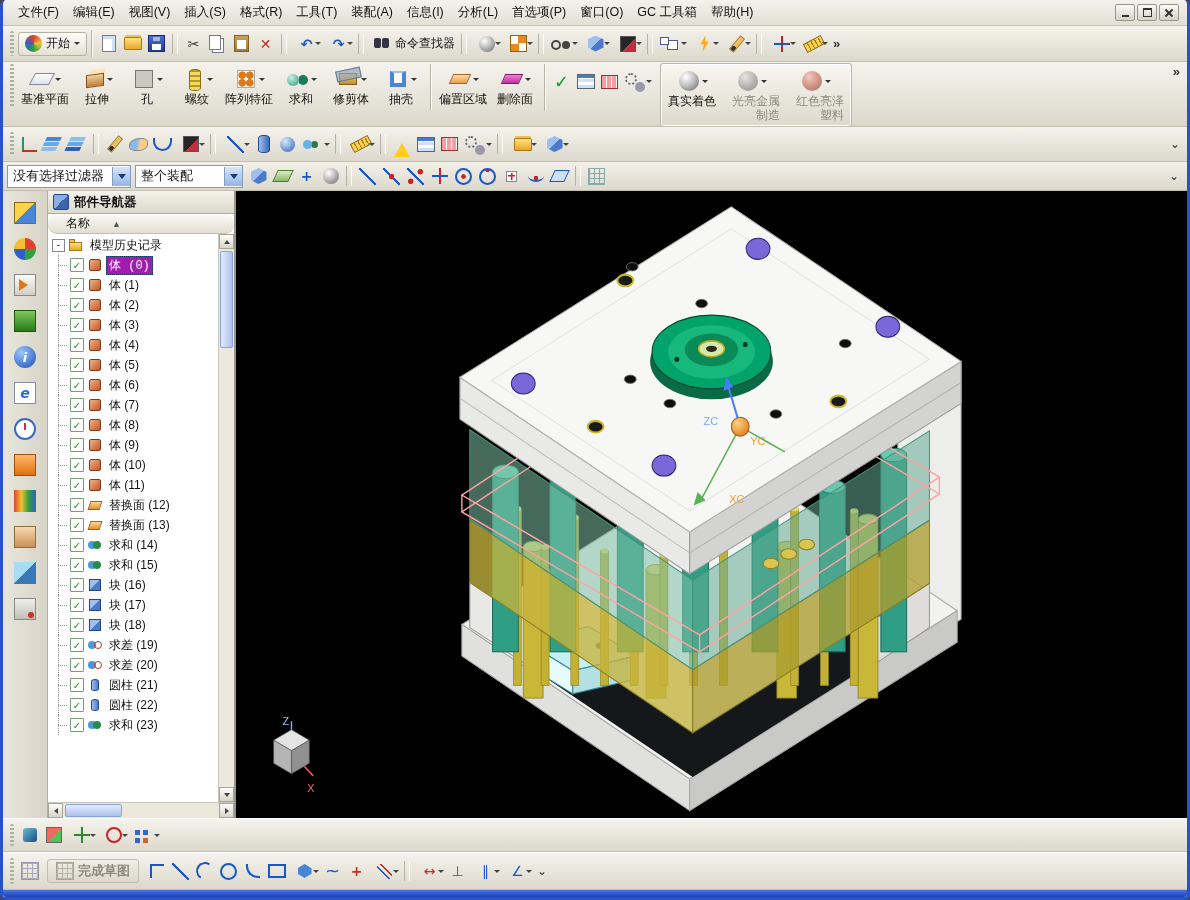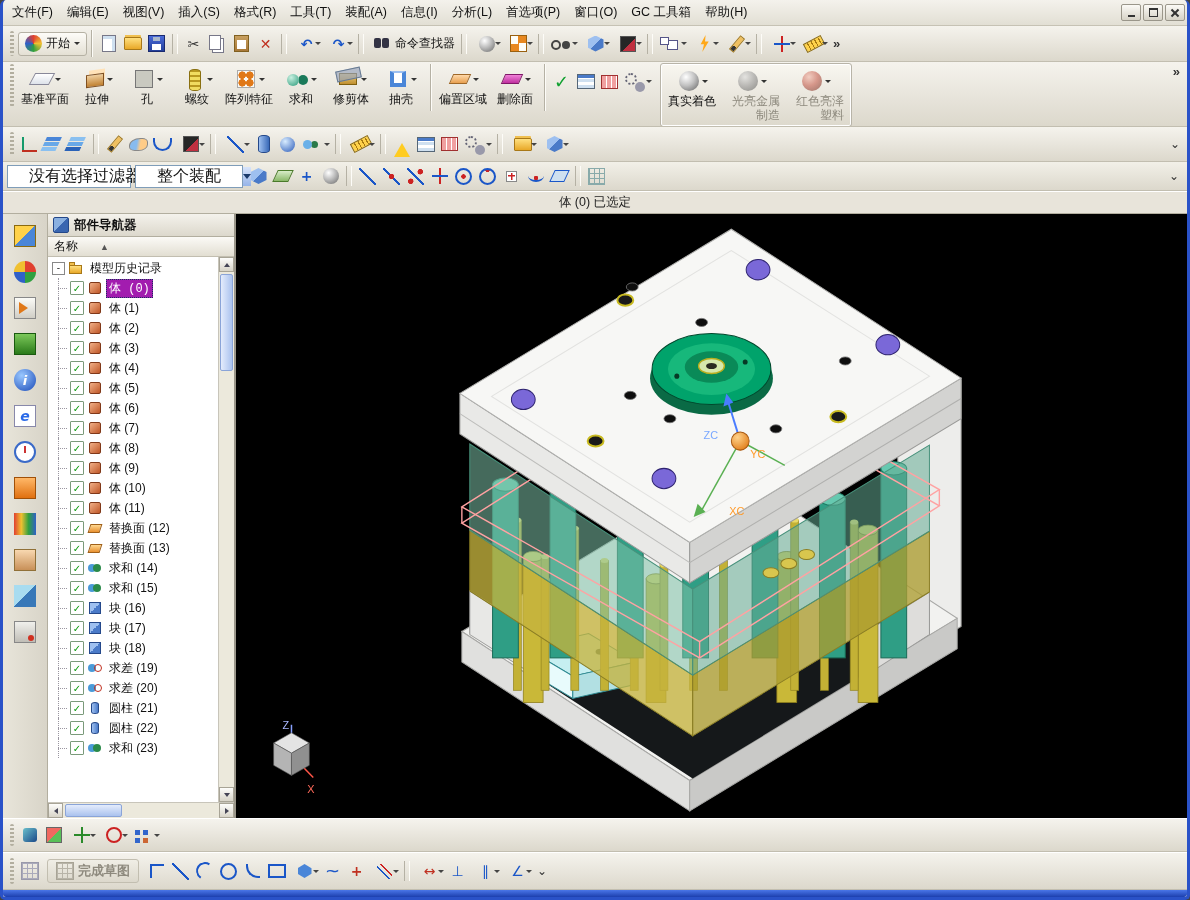--- a/index.html
+++ b/index.html
@@ -14,21 +14,21 @@
   .wbtn{width:21px;height:20px;border-radius:3px;display:flex;align-items:center;justify-content:center;margin-left:1px;flex:none;}
   .wbtn.min,.wbtn.max{background:linear-gradient(#7a9ef4,#2a56c8);border:1px solid #16329a;}
   .wbtn.close{background:linear-gradient(#f49a80,#d2401e);border:1px solid #8e1800;}
   .wbtn.min i{width:9px;height:3px;background:#fff;margin-top:9px;}
   .wbtn.max i{width:9px;height:8px;border:2px solid #fff;border-top-width:3px;}
   .wbtn.close i{position:relative;width:12px;height:12px;}
   .wbtn.close i::before,.wbtn.close i::after{content:"";position:absolute;left:5px;top:0;width:2.5px;height:12px;background:#fff;border-radius:1px;}
   .wbtn.close i::before{transform:rotate(45deg);}
   .wbtn.close i::after{transform:rotate(-45deg);}
   
-  .menubar{height:25px;background:linear-gradient(#f4f2ec,#e2dfd4);border-bottom:1px solid #c6c2b4;padding:0 2px;}
+  .menubar{height:25px;background:linear-gradient(#f4f2ec,#e2dfd4);border-bottom:1px solid #c6c2b4;padding:0 8px;}
   .menu-items{display:flex;align-items:center;height:100%;}
   .mitem{padding:3px 7px;white-space:nowrap;font-size:12.5px;}
   .spacer{flex:1;}
   .mdib{width:18px;height:15px;background:linear-gradient(#fbfaf6,#d6d2c6);border:1px solid #9a968a;border-radius:2px;margin-left:2px;display:flex;align-items:center;justify-content:center;flex:none;}
   .mdib i{display:block;}
   .g-min{width:7px;height:2px;background:#333;margin-top:7px;}
   .g-rest{width:7px;height:6px;border:1px solid #333;border-top-width:2px;}
   .g-x{position:relative;width:8px;height:8px;}
   .g-x::before,.g-x::after{content:"";position:absolute;left:3px;top:-1px;width:2px;height:10px;background:#333;}
   .g-x::before{transform:rotate(45deg);} .g-x::after{transform:rotate(-45deg);}
@@ -148,34 +148,34 @@
   .fi-offset::before{inset:8px 4px;background:linear-gradient(#ffd8a8,#e8a050);border:1px solid #a06828;transform:skewX(-24deg);}
   .fi-delface::before{inset:8px 4px;background:linear-gradient(#f080d8,#c030a0);border:1px solid #801868;transform:skewX(-24deg);}
   .fi-shade-real::before{inset:3px;border-radius:50%;background:radial-gradient(circle at 35% 30%,#fff,#c2c2c2 45%,#5e5e5e);}
   .fi-shade-metal::before{inset:3px;border-radius:50%;background:radial-gradient(circle at 35% 30%,#d8d8d8,#909090 45%,#3e3e3e);}
   .fi-shade-red::before{inset:3px;border-radius:50%;background:radial-gradient(circle at 35% 30%,#f0b0a0,#c05040 45%,#5a1408);}
   .shadegrp{display:flex;align-items:flex-start;background:linear-gradient(#f8f6f0,#ddd9cd);border:1px solid #fff;outline:1px solid #b8b4a8;border-radius:2px;margin-left:8px;padding:1px 3px;}
   .tb3{height:34px;}
   
   .selbar{height:28px;background:linear-gradient(#f2f0e8,#dcd8cc);border-bottom:1px solid #c2beb0;padding:0 4px;gap:4px;}
   .combo{display:flex;align-items:center;height:21px;border:1px solid #7f9db9;background:#fff;flex:none;}
-  .combo .cval{padding:0 21px;white-space:nowrap;font-size:16px;}
+  .combo .cval{padding:0 5px;white-space:nowrap;font-size:13px;}
   .combo .cbtn{width:17px;height:19px;border-left:1px solid #7f9db9;background:linear-gradient(#d8e4fa,#96b4e8);display:flex;align-items:center;justify-content:center;}
   .combo .cbtn i{width:0;height:0;border:4px solid transparent;border-top:5px solid #1a3a6a;margin-top:4px;}
   .combo.w1{width:122px;} .combo.w2{width:106px;}
   .combo .cval{flex:1;}
   
   .promptbar{height:21px;background:#e8e4da;border-top:1px solid #fff;border-bottom:1px solid #b2ae9f;justify-content:center;font-size:12.5px;color:#222;}
   
   .main{flex:1;display:flex;min-height:0;}
   .resbar{width:44px;background:linear-gradient(90deg,#e8e5da,#d8d4c8);border-right:1px solid #b2ae9f;overflow:hidden;flex:none;}
   .nav{width:186px;background:#fff;border-right:2px solid #9a968a;display:flex;flex-direction:column;flex:none;}
   .nav-header{height:22px;background:linear-gradient(#f4f2ec,#dcd8cc);border-bottom:1px solid #b2ae9f;display:flex;align-items:center;gap:5px;padding:0 5px;font-weight:bold;font-size:12.5px;font-family:Liberation Serif, serif;}
   .nav-hicon{width:14px;height:14px;background:linear-gradient(135deg,#8ab0e0 50%,#3a66b0 50%);border:1px solid #24488a;border-radius:2px;flex:none;}
-  .nav-colhead{height:19px;background:linear-gradient(#fbfaf6,#e2ded2);border-bottom:1px solid #c2beb0;display:flex;align-items:center;padding:0 6px;gap:22px;font-size:12px;}
+  .nav-colhead{height:19px;background:linear-gradient(#fbfaf6,#e2ded2);border-bottom:1px solid #c2beb0;display:flex;align-items:center;padding:0 18px;gap:22px;font-size:12px;border-radius:9px;}
   .sort{font-size:9px;color:#555;}
   .nav-body{flex:1;display:flex;min-height:0;}
   .tree{flex:1;overflow:hidden;background:#fff;padding-top:1px;position:relative;}
   .tree-root,.tree-row{height:20px;display:flex;align-items:center;gap:4px;white-space:nowrap;}
   .tree-root{padding-left:4px;}
   .tree-row{padding-left:22px;position:relative;}
   .tree-row::before{content:"";position:absolute;left:10px;top:0;bottom:0;border-left:1px dotted #9a96a0;}
   .tree-row::after{content:"";position:absolute;left:10px;top:10px;width:9px;border-top:1px dotted #9a96a0;}
   .exp{width:11px;height:11px;border:1px solid #888;background:#fff;color:#333;font-size:10px;line-height:9px;text-align:center;flex:none;}
   .chk{width:12px;height:12px;background:#fff;border:1px solid #7a9a7a;display:flex;align-items:center;justify-content:center;color:#0a9a0a;font-size:10px;font-weight:bold;flex:none;border-radius:1px;}
@@ -619,23 +619,20 @@
           <i class="ig"></i>
         </span>
         <span class="tbi bg-gridsnap">
           <i class="ig"></i>
         </span>
       </div>
     <span class="spacer"></span>
     <span class="more-g">⌄</span>
   </div>
 
-  <div class="promptbar row">
-    <span>体 (0) 已选定</span>
-  </div>
 
   <div class="main">
 
     <div class="resbar">
 
     <span class="tbi r-asm">
           <i class="ig"></i>
         </span>
         <span class="tbi r-con">
           <i class="ig"></i>

